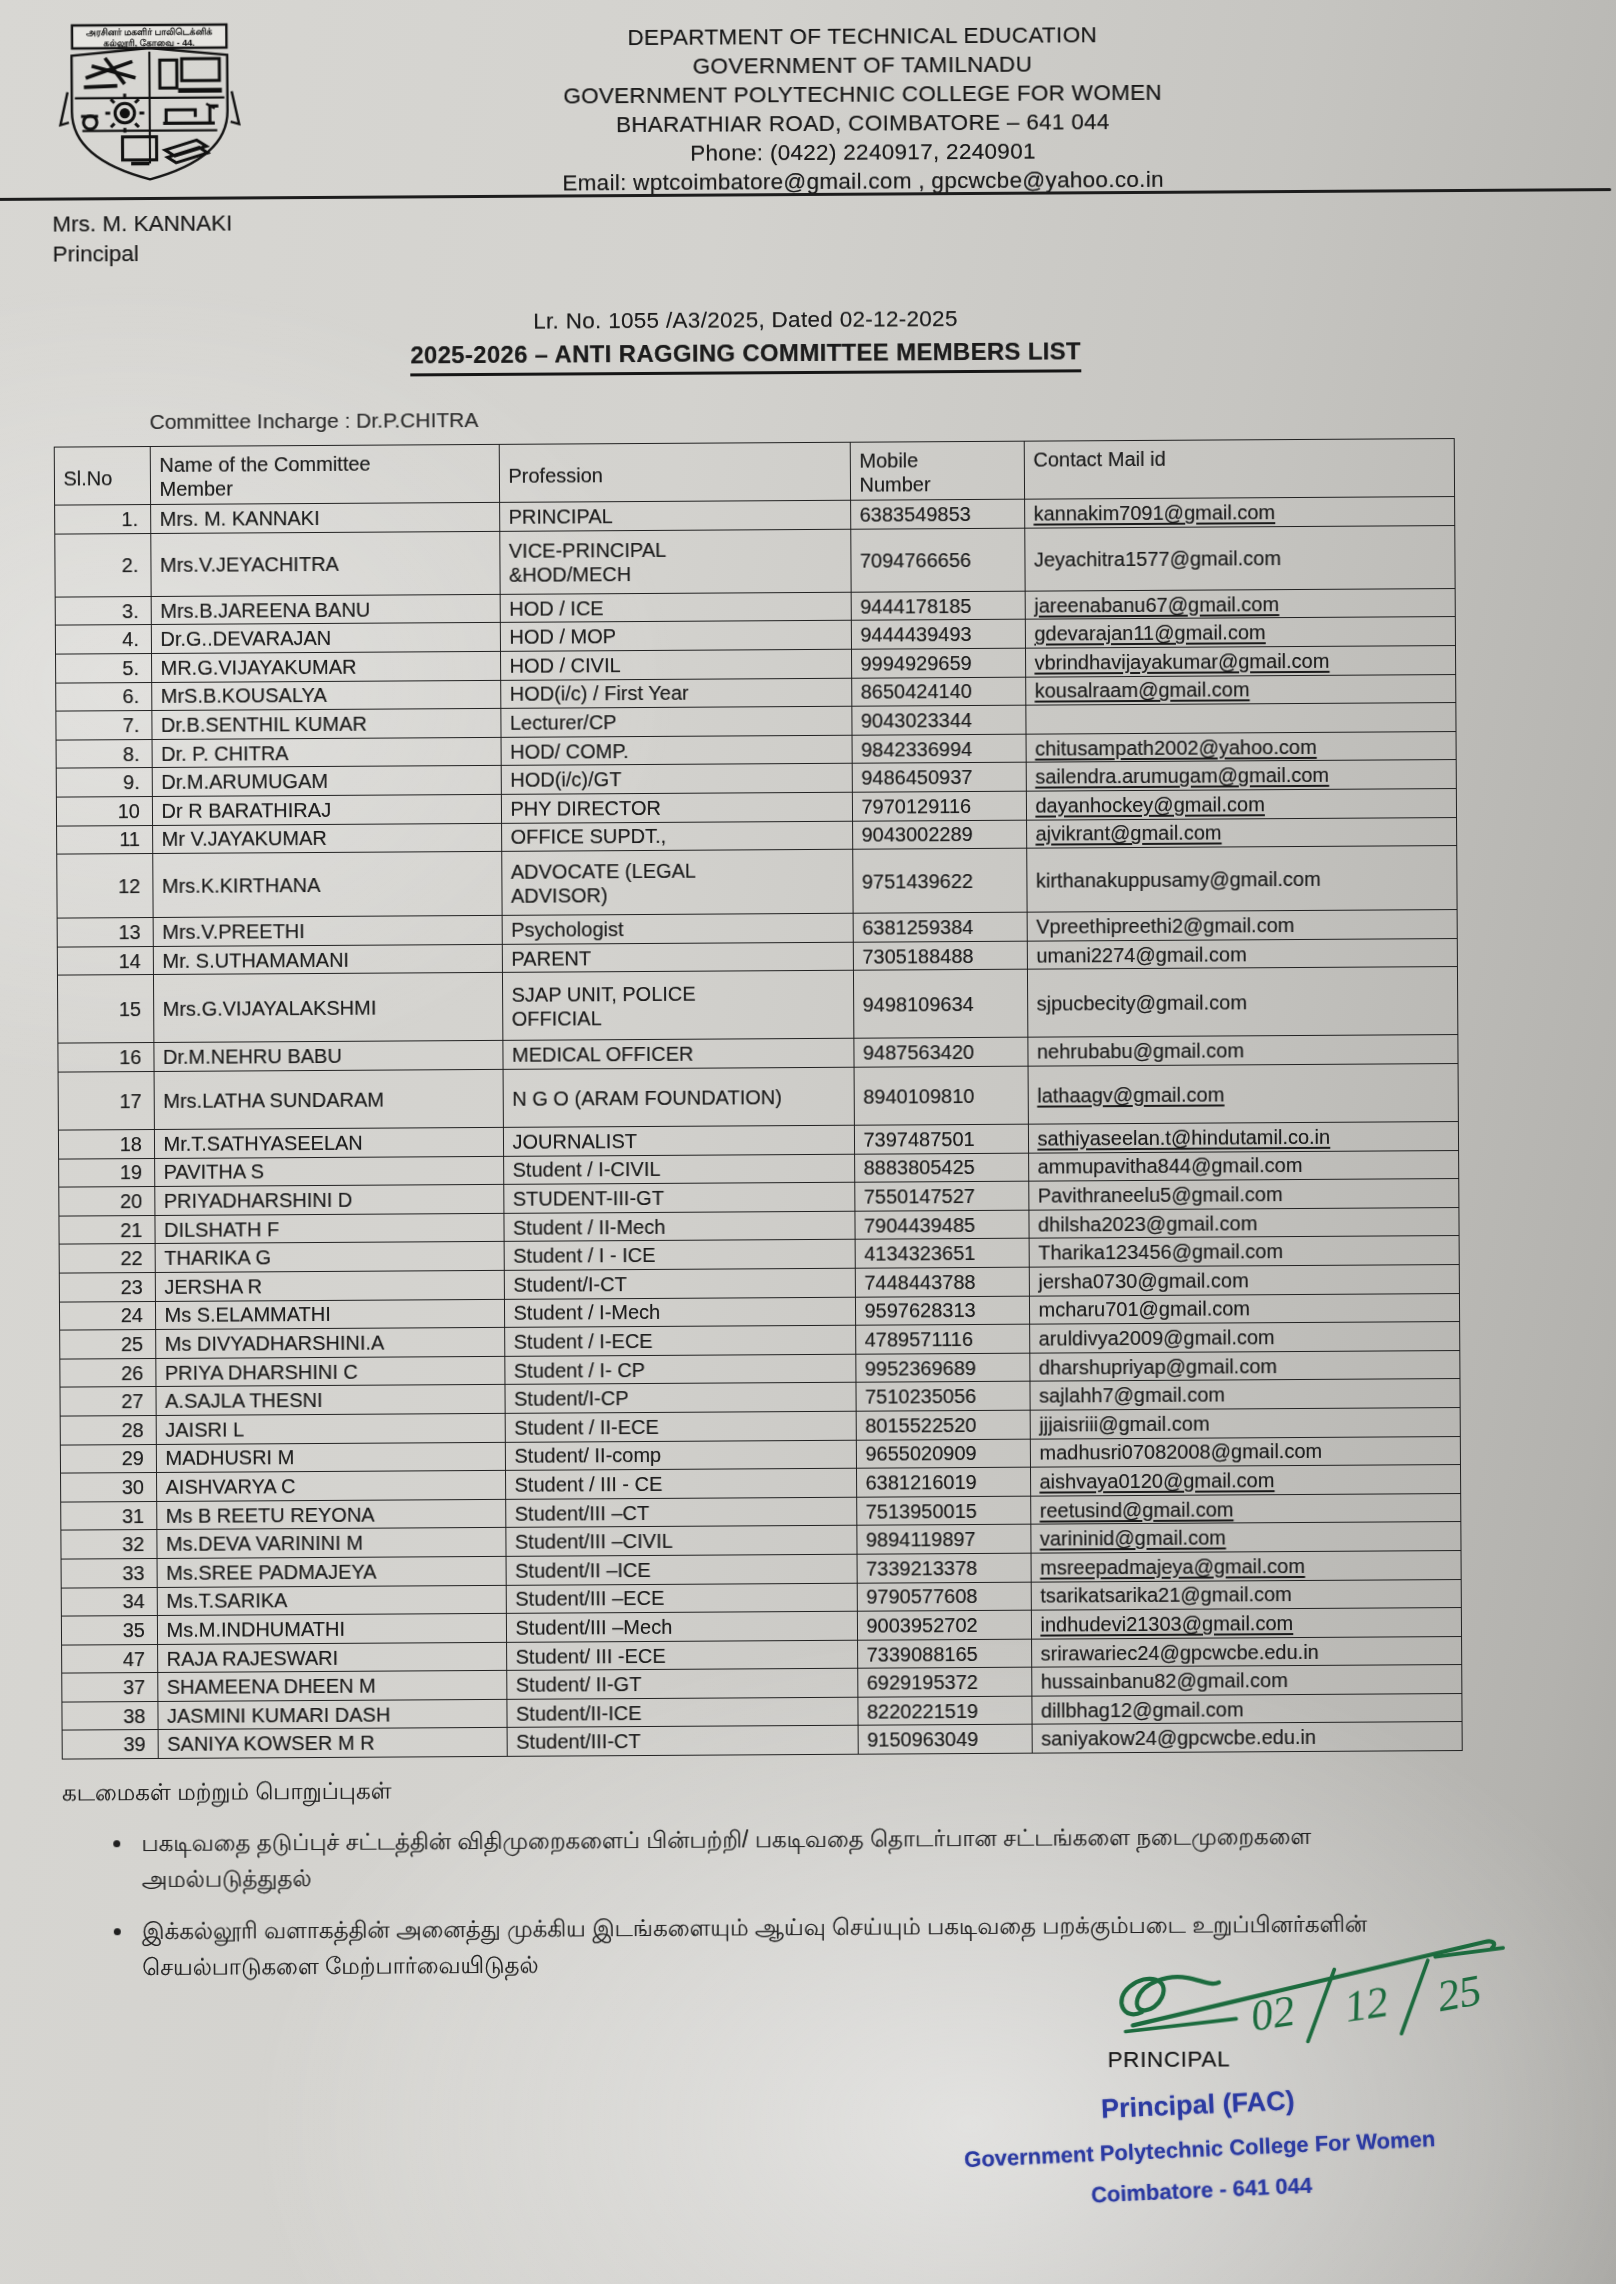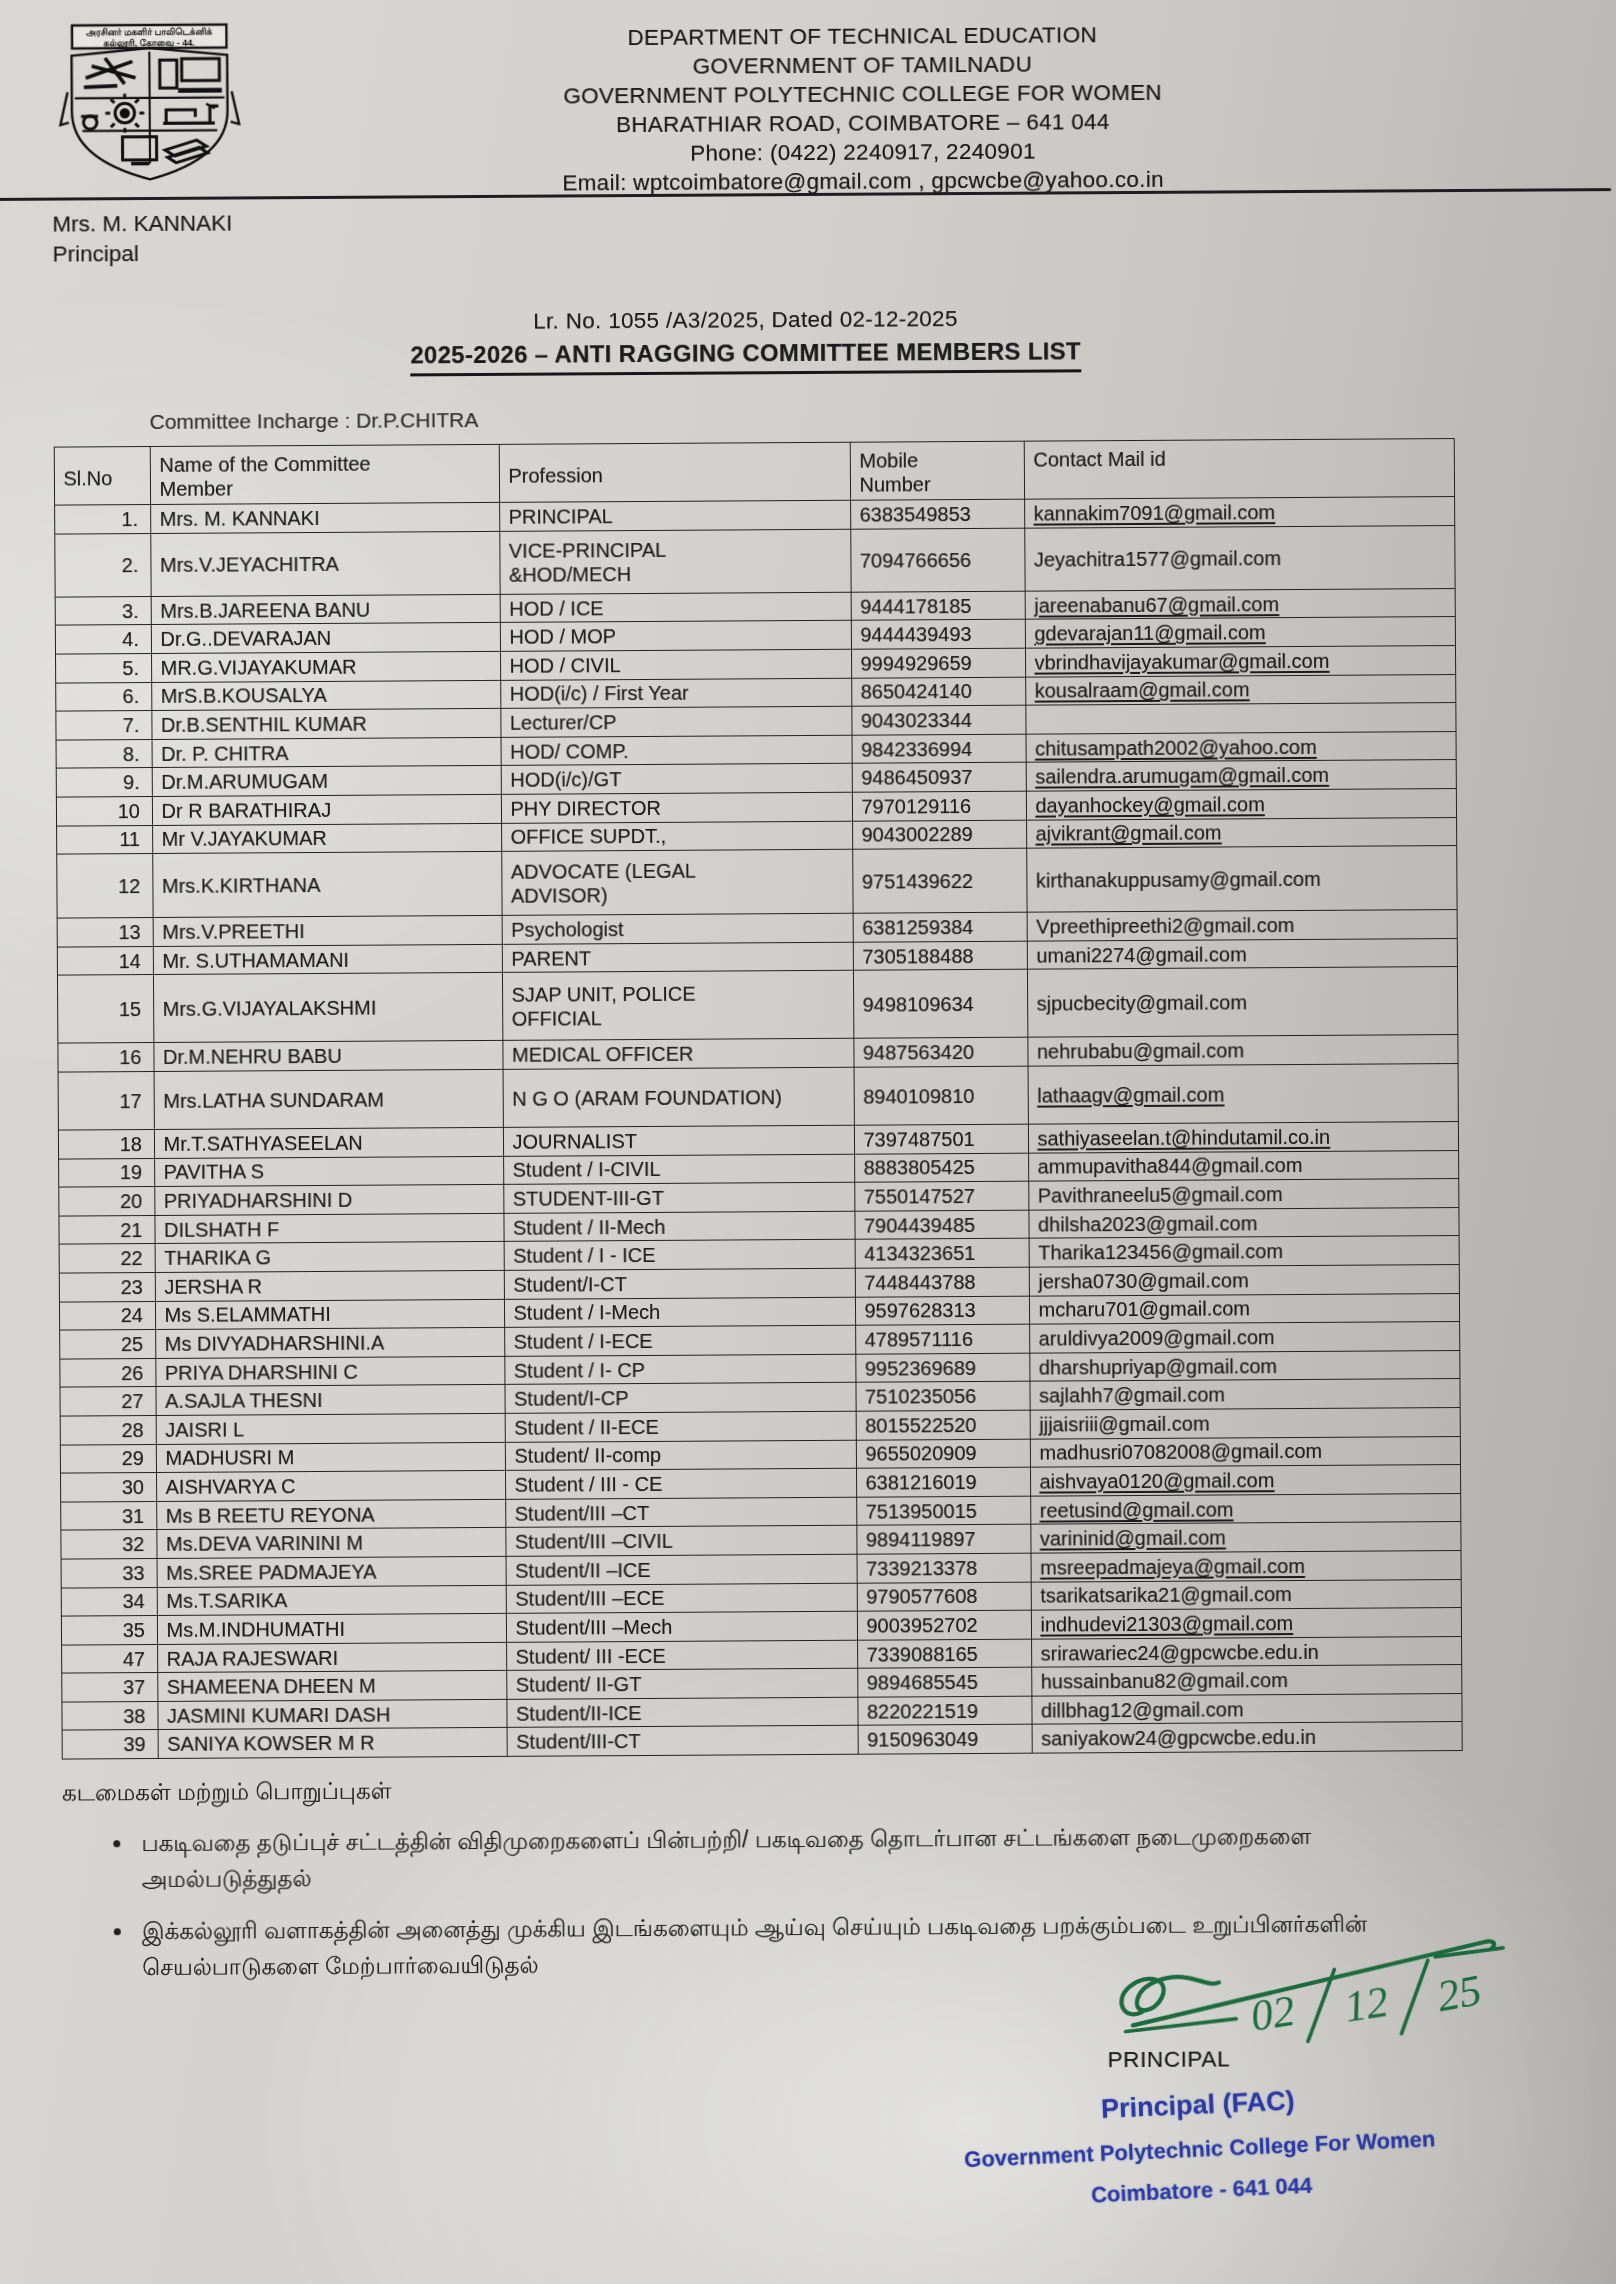--- a/index.html
+++ b/index.html
@@ -403,21 +403,21 @@
             <td>47</td>
             <td>RAJA RAJESWARI</td>
             <td>Student/ III -ECE</td>
             <td>7339088165</td>
             <td>srirawariec24@gpcwcbe.edu.in</td>
           </tr>
           <tr>
             <td>37</td>
             <td>SHAMEENA DHEEN M</td>
             <td>Student/ II-GT</td>
-            <td>9894685545</td>
+            <td>6929195372</td>
             <td>hussainbanu82@gmail.com</td>
           </tr>
           <tr>
             <td>38</td>
             <td>JASMINI KUMARI DASH</td>
             <td>Student/II-ICE</td>
             <td>8220221519</td>
             <td>dillbhag12@gmail.com</td>
           </tr>
           <tr>

